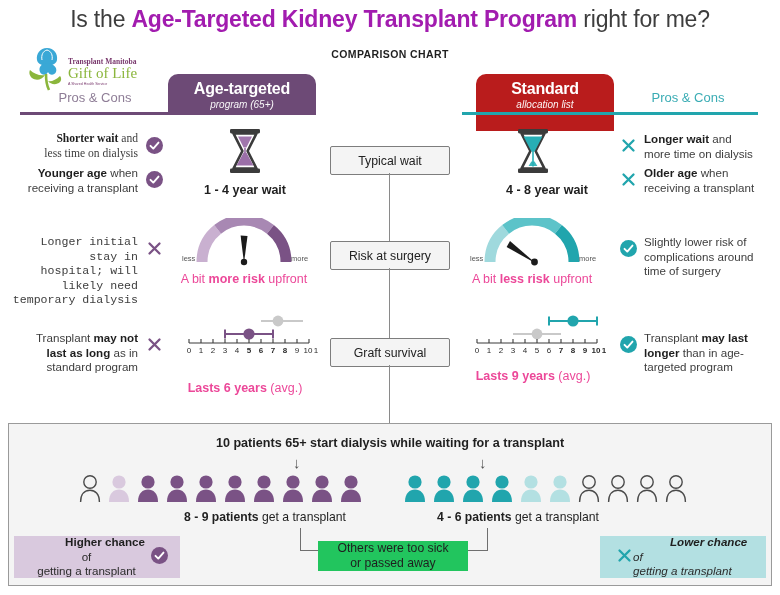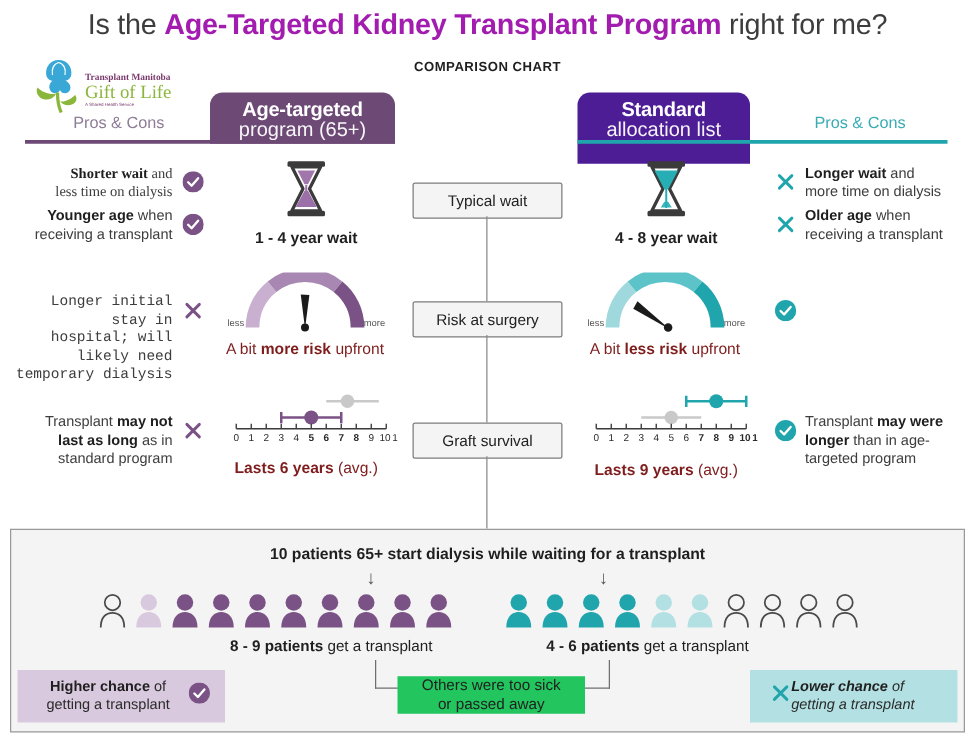--- a/index.html
+++ b/index.html
@@ -36,42 +36,42 @@
   .pros-right{
     position:absolute;left:608px;top:90px;width:160px;text-align:center;
     font-size:13px;color:#3aacb4;
   }
 
   .tab{
     position:absolute;border-radius:10px 10px 0 0;color:#fff;text-align:center;
     padding-top:6px;box-sizing:border-box;
   }
   .tab .t1{font-size:16px;font-weight:bold;line-height:17px;letter-spacing:-.2px;}
-  .tab .t2{font-size:16px;line-height:15px;opacity:.95;}
+  .tab .t2{font-size:10px;line-height:15px;opacity:.95;font-style:italic;}
   .tab-purple{left:168px;top:74px;width:148px;height:41px;background:#6d4a76;}
-  .tab-teal{left:462px;top:74px;width:138px;height:57px;background:#4c1d95;}
+  .tab-teal{left:476px;top:74px;width:138px;height:57px;background:#b91c1c;}
 
   .rule{position:absolute;height:3px;}
   .rule-purple{left:20px;top:112px;width:296px;background:#6d4a76;}
   .rule-teal{left:462px;top:112px;width:296px;background:#21a5ad;}
 
   .side-text{
     position:absolute;font-size:11.6px;line-height:14.5px;color:#3d3d3d;
   }
   .side-text b{font-weight:bold;color:#1f1f1f;}
   .left-text{width:128px;text-align:right;left:10px;}
   .right-text{width:130px;text-align:left;left:644px;}
 
   
   .mark{position:absolute;width:17px;height:17px;}
 
   
   .viz{position:absolute;text-align:center;font-size:12.5px;}
   .viz .cap{font-weight:bold;color:#1f1f1f;font-size:12.5px;}
-  .viz .cap2{font-size:12.5px;color:#7f1d1d;}
+  .viz .cap2{font-size:12.5px;color:#ec4899;}
   .viz .cap2 b{font-weight:bold;}
 
   
   .cbox{
     position:absolute;width:118px;height:27px;border:1.2px solid #7d7d7d;
     background:#f4f4f4;border-radius:2px;display:flex;align-items:center;
     justify-content:center;font-size:12.3px;color:#222;
   }
   .cline{position:absolute;width:1.3px;background:#8a8a8a;left:389px;}
 
@@ -89,21 +89,21 @@
   .ptxt{position:absolute;font-size:12.2px;color:#1f1f1f;text-align:center;}
   .ptxt b{font-weight:bold;}
 
   .badge{
     position:absolute;height:42px;display:flex;align-items:center;
     box-sizing:border-box;padding:0 8px;
   }
   .badge-purple{left:14px;top:536px;width:166px;background:#d9c9de;}
   .badge-teal{left:600px;top:536px;width:166px;background:#b3e0e2;}
   .badge .bt{font-size:11.6px;line-height:14.5px;color:#2b2b2b;}
-  .badge .bt b{font-weight:bold;color:#1f1f1f;}
+  .badge .bt b{font-weight:bold;color:#1f1f1f;margin-left:37px;}
 
   .brk{position:absolute;border:1.2px solid #6f6f6f;border-top:none;}
   .othertxt{position:absolute;font-size:12.2px;color:#1f1f1f;text-align:center;line-height:15px;}
 </style>
 </head>
 <body>
 
 <div class="page">
 
   <div class="title">
@@ -179,21 +179,21 @@
 
   <div class="viz" style="left:478px;top:128px;width:110px;">
     <svg width="42" height="46" viewBox="0 0 42 46">
       <rect x="6" y="1" width="30" height="4.4" rx="1.3" fill="#3b3b3b"></rect>
       <rect x="6" y="40.6" width="30" height="4.4" rx="1.3" fill="#3b3b3b"></rect>
       <path d="M9.5 5.4 L32.5 5.4 L23.6 23 L32.5 40.6 L9.5 40.6 L18.4 23 Z" fill="none" stroke="#3b3b3b" stroke-width="2.6" stroke-linejoin="round"></path>
       <path d="M11.6 8.4 L30.4 8.4 L22.6 23.4 L19.4 23.4 Z" fill="#27aeb5"></path>
       <path d="M20.2 23 L21.8 23 L21.8 38.4 L20.2 38.4 Z" fill="#27aeb5"></path>
       <path d="M16.6 38 L25.4 38 L22.6 33.4 L19.4 33.4 Z" fill="#27aeb5" opacity=".9"></path>
     </svg>
-    <div class="cap" style="margin-top:6px;">4 - 8 year wait</div>
+    <div class="cap" style="margin-top:6px;text-align:right;">4 - 8 year wait</div>
   </div>
 
   <div class="mark" style="left:620px;top:137px;">
     <svg width="17" height="17" viewBox="0 0 17 17">
         <path d="M3.5 3.5 L13.5 13.5 M13.5 3.5 L3.5 13.5" stroke="#21a5ad" stroke-width="2.3" stroke-linecap="round"></path>
       </svg>
   </div>
   <div class="side-text right-text" style="top:132px;">
     <b>Longer wait</b><span> and</span><br>
     <span>more time on dialysis</span>
@@ -248,20 +248,25 @@
     <div class="cap2" style="margin-top:1px;">
       <span>A bit </span><b>less risk</b><span> upfront</span>
     </div>
   </div>
 
   <div class="mark" style="left:620px;top:240px;">
     <svg width="17" height="17" viewBox="0 0 17 17">
         <circle cx="8.5" cy="8.5" r="8.5" fill="#21a5ad"></circle>
         <path d="M4.5 8.8 L7.3 11.6 L12.5 5.6" stroke="#fff" stroke-width="1.9" fill="none" stroke-linecap="round" stroke-linejoin="round"></path>
       </svg>
+  </div>
+  <div class="side-text right-text" style="top:235px;">
+    <span>Slightly lower risk of</span><br>
+    <span>complications around</span><br>
+    <span>time of surgery</span>
   </div>
 
   <div class="side-text left-text" style="top:331px;">
     <span>Transplant </span><b>may not</b><br>
     <b>last as long</b><span> as in</span><br>
     <span>standard program</span>
   </div>
   <div class="mark" style="left:146px;top:336px;">
     <svg width="17" height="17" viewBox="0 0 17 17">
         <path d="M3.5 3.5 L13.5 13.5 M13.5 3.5 L3.5 13.5" stroke="#7a5285" stroke-width="2.3" stroke-linecap="round"></path>
@@ -301,21 +306,21 @@
           <text x="65" y="43">4</text>
         <text x="77" y="43" font-weight="bold">5</text>
         <text x="89" y="43" font-weight="bold">6</text>
         <text x="101" y="43" font-weight="bold">7</text>
         <text x="113" y="43" font-weight="bold">8</text>
         <text x="125" y="43">9</text>
           <text x="136" y="43">10</text>
           <text x="146" y="43">11</text>
       </g>
     </svg>
-    <div class="cap2" style="margin-top:0;">
+    <div class="cap2" style="margin-top:14px;">
       <b>Lasts 6 years</b><span> (avg.)</span>
     </div>
   </div>
 
   <div class="viz" style="left:460px;top:310px;width:146px;">
     <svg width="146" height="54" viewBox="0 0 146 54">
 
       <line x1="89" y1="11" x2="137" y2="11" stroke="#21a5ad" stroke-width="2"></line>
       <line x1="89" y1="6.5" x2="89" y2="15.5" stroke="#21a5ad" stroke-width="2"></line>
       <line x1="137" y1="6.5" x2="137" y2="15.5" stroke="#21a5ad" stroke-width="2"></line>
@@ -358,21 +363,21 @@
     </div>
   </div>
 
   <div class="mark" style="left:620px;top:336px;">
     <svg width="17" height="17" viewBox="0 0 17 17">
         <circle cx="8.5" cy="8.5" r="8.5" fill="#21a5ad"></circle>
         <path d="M4.5 8.8 L7.3 11.6 L12.5 5.6" stroke="#fff" stroke-width="1.9" fill="none" stroke-linecap="round" stroke-linejoin="round"></path>
       </svg>
   </div>
   <div class="side-text right-text" style="top:331px;">
-    <span>Transplant </span><b>may were</b><br>
+    <span>Transplant </span><b>may last</b><br>
     <b>longer</b><span> than in age-</span><br>
     <span>targeted program</span>
   </div>
 
   <div class="cbox" style="left:330px;top:146px;">
     <span>Typical wait</span>
   </div>
   <div class="cline" style="top:173px;height:68px;"></div>
   <div class="cbox" style="left:330px;top:241px;">
     <span>Risk at surgery</span>

